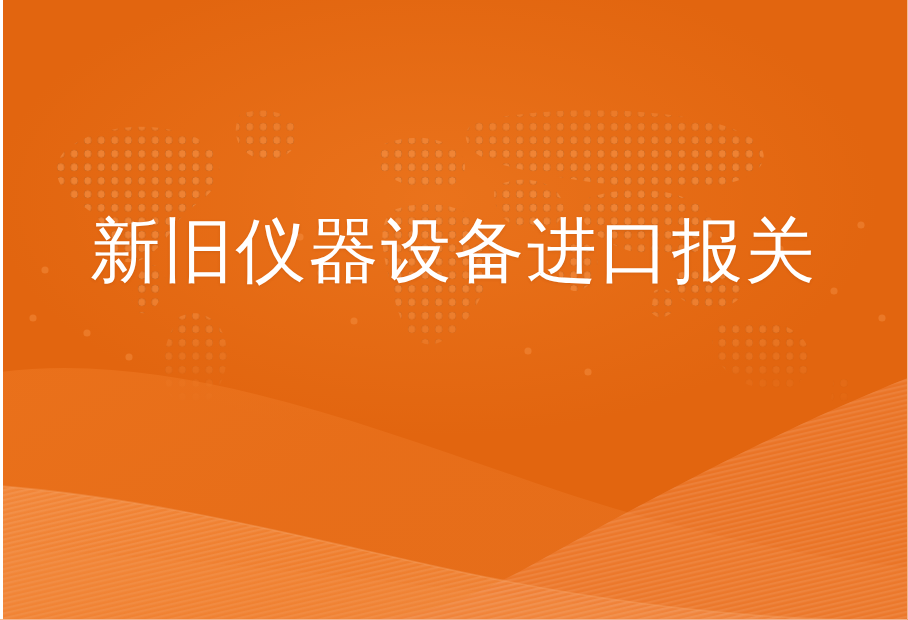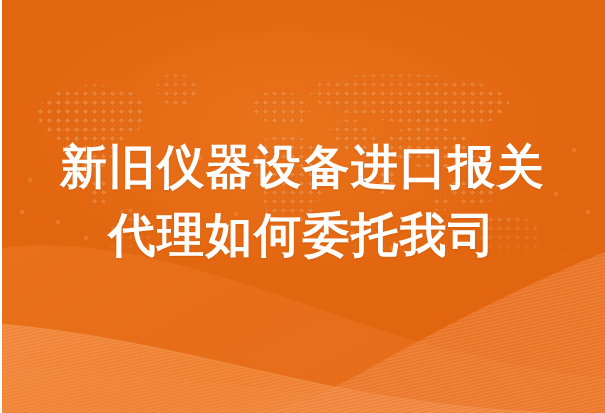--- a/index.html
+++ b/index.html
@@ -49,21 +49,21 @@
     top: 133px;
     text-align: center;
     color: #ffffff;
     z-index: 6;
     pointer-events: none;
   }
   .headline .line {
     display: block;
     font-size: 47px;
     line-height: 68px;
-    font-weight: 700;
+    font-weight: 400;
     letter-spacing: 1.5px;
     white-space: nowrap;
     text-shadow: 0 1px 2px rgba(140,55,0,0.18);
   }
 
   
   .waves {
     position: absolute;
     left: 0;
     bottom: 0;
@@ -183,21 +183,20 @@
       <circle cx="392" cy="186" r="2.4"></circle>
       <circle cx="520" cy="104" r="2.4"></circle>
       <circle cx="556" cy="132" r="2.4"></circle>
       <circle cx="574" cy="88" r="2.4"></circle>
       <circle cx="588" cy="150" r="2.4"></circle>
     </g>
   </svg>
 
   <div class="headline">
     <span class="line">新旧仪器设备进口报关</span>
-    <span class="line">代理如何委托我司</span>
   </div>
 
   <svg class="waves" viewBox="0 0 605 175" preserveAspectRatio="none" aria-hidden="true">
     <defs>
       <linearGradient id="waveA" x1="0" y1="0" x2="1" y2="0.5">
         <stop offset="0%" stop-color="#f07a24" stop-opacity="0.55"></stop>
         <stop offset="45%" stop-color="#ef7b28" stop-opacity="0.40"></stop>
         <stop offset="100%" stop-color="#ee8033" stop-opacity="0.30"></stop>
       </linearGradient>
       <linearGradient id="waveB" x1="0" y1="0" x2="1" y2="0.4">

